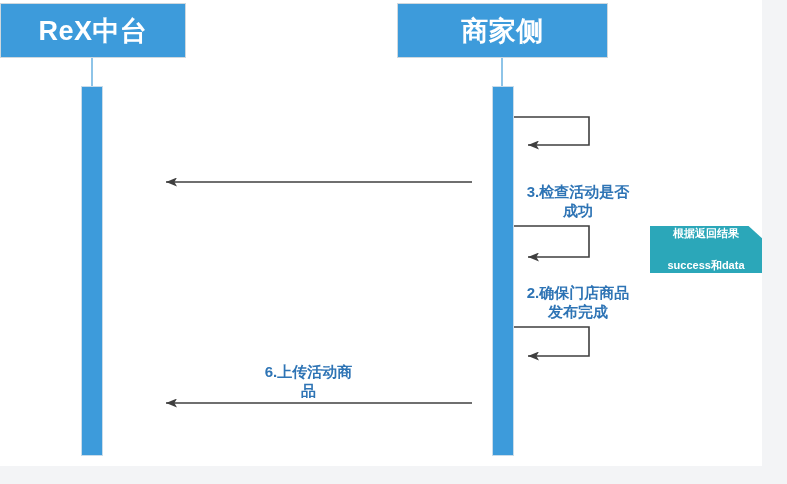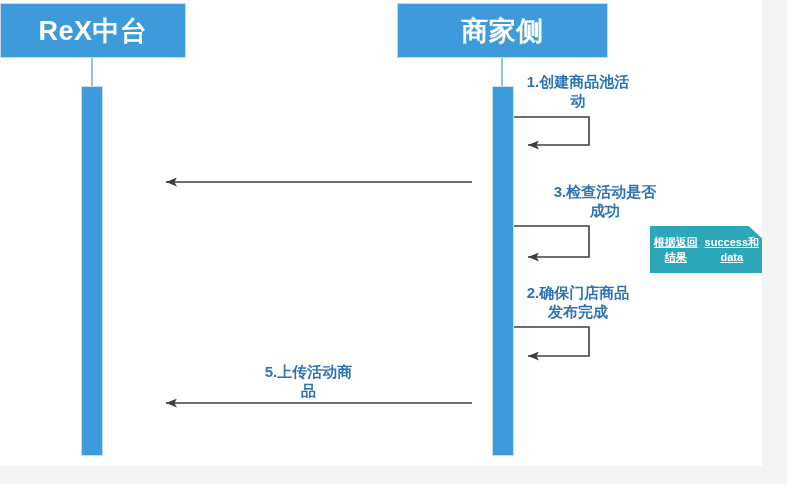--- a/index.html
+++ b/index.html
@@ -70,44 +70,43 @@
     position: absolute;
     color: #2e74b5;
     font-size: 15px;
     font-weight: bold;
     line-height: 19px;
     text-align: center;
     white-space: pre-line;
   }
   #label-1 { left: 513px; top: 72px;  width: 130px; }
   #label-2 { left: 186px; top: 151px; width: 245px; }
-  #label-3 { left: 513px; top: 182px; width: 130px; padding-left: 27px; }
+  #label-3 { left: 513px; top: 182px; width: 130px; }
   #label-4 { left: 513px; top: 283px; width: 130px; }
   #label-5 { left: 186px; top: 362px; width: 245px; }
 
   
   #note-box {
     position: absolute;
     left: 650px;
     top: 226px;
     width: 112px;
     height: 47px;
     background: #2ba7b9;
     -webkit-clip-path: polygon(0 0, 88% 0, 100% 26%, 100% 100%, 0 100%);
     clip-path: polygon(0 0, 88% 0, 100% 26%, 100% 100%, 0 100%);
     display: flex;
-    flex-direction: row;
+    flex-direction: column;
     align-items: center;
-    justify-content: center;
+    justify-content: space-between;
     color: #ffffff;
     font-size: 11px;
     font-weight: bold;
     line-height: 15px;
     text-align: center;
-    text-decoration: underline;
   }
 
   svg.overlay {
     position: absolute;
     left: 0;
     top: 0;
     width: 762px;
     height: 466px;
     pointer-events: none;
   }
@@ -153,27 +152,25 @@
 
       <g>
         <path d="M514,327 L589,327 L589,356 L528,356" fill="none" stroke="#3f3f3f" stroke-width="1.6" marker-end="url(#arrowhead)"></path>
       </g>
 
       <g>
         <line x1="472" y1="403" x2="166" y2="403" stroke="#3f3f3f" stroke-width="1.6" marker-end="url(#arrowhead)"></line>
       </g>
     </svg>
 
-    <div class="msg-label" id="label-1">1.创建商品池活
-动</div>
     <div class="msg-label" id="label-3">3.检查活动是否
 成功</div>
     <div class="msg-label" id="label-4">2.确保门店商品
 发布完成</div>
-    <div class="msg-label" id="label-5">5.上传活动商
+    <div class="msg-label" id="label-5">6.上传活动商
 品</div>
 
     <div id="note-box">
       <span>根据返回结果</span>
       <span>success和data</span>
     </div>
 
   </div>
 </div>
 

